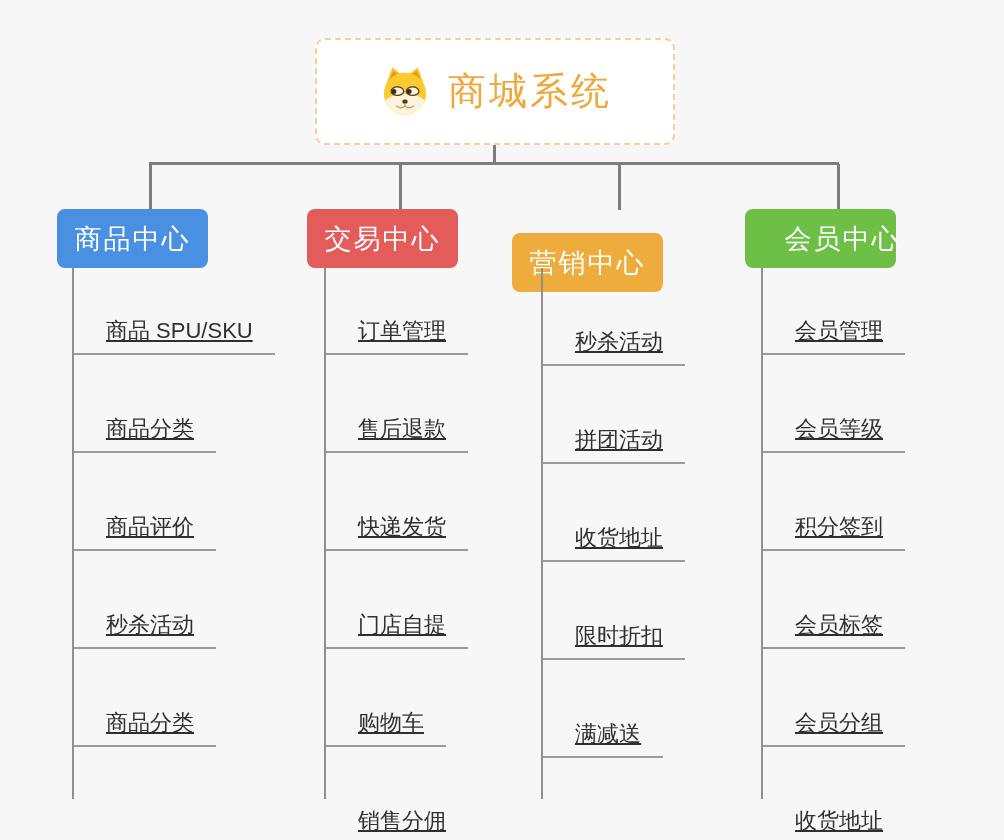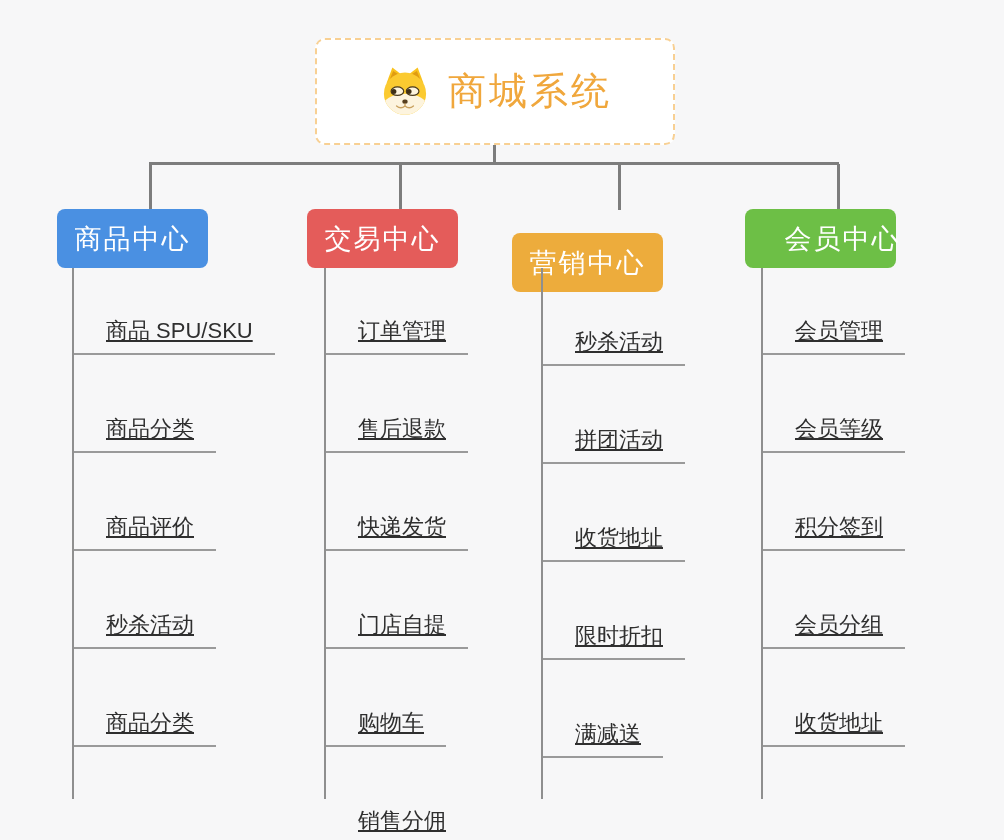--- a/index.html
+++ b/index.html
@@ -196,20 +196,23 @@
     <div class="leaf first">
         <span>会员管理</span>
       </div>
     <div class="leaf">
         <span>会员等级</span>
       </div>
     <div class="leaf">
         <span>积分签到</span>
       </div>
     <div class="leaf">
+        <span>会员标签</span>
+      </div>
+    <div class="leaf">
         <span>会员分组</span>
       </div>
     <div class="leaf">
         <span>收货地址</span>
       </div>
   </div>
 
 </div>
 
 </body></html>

